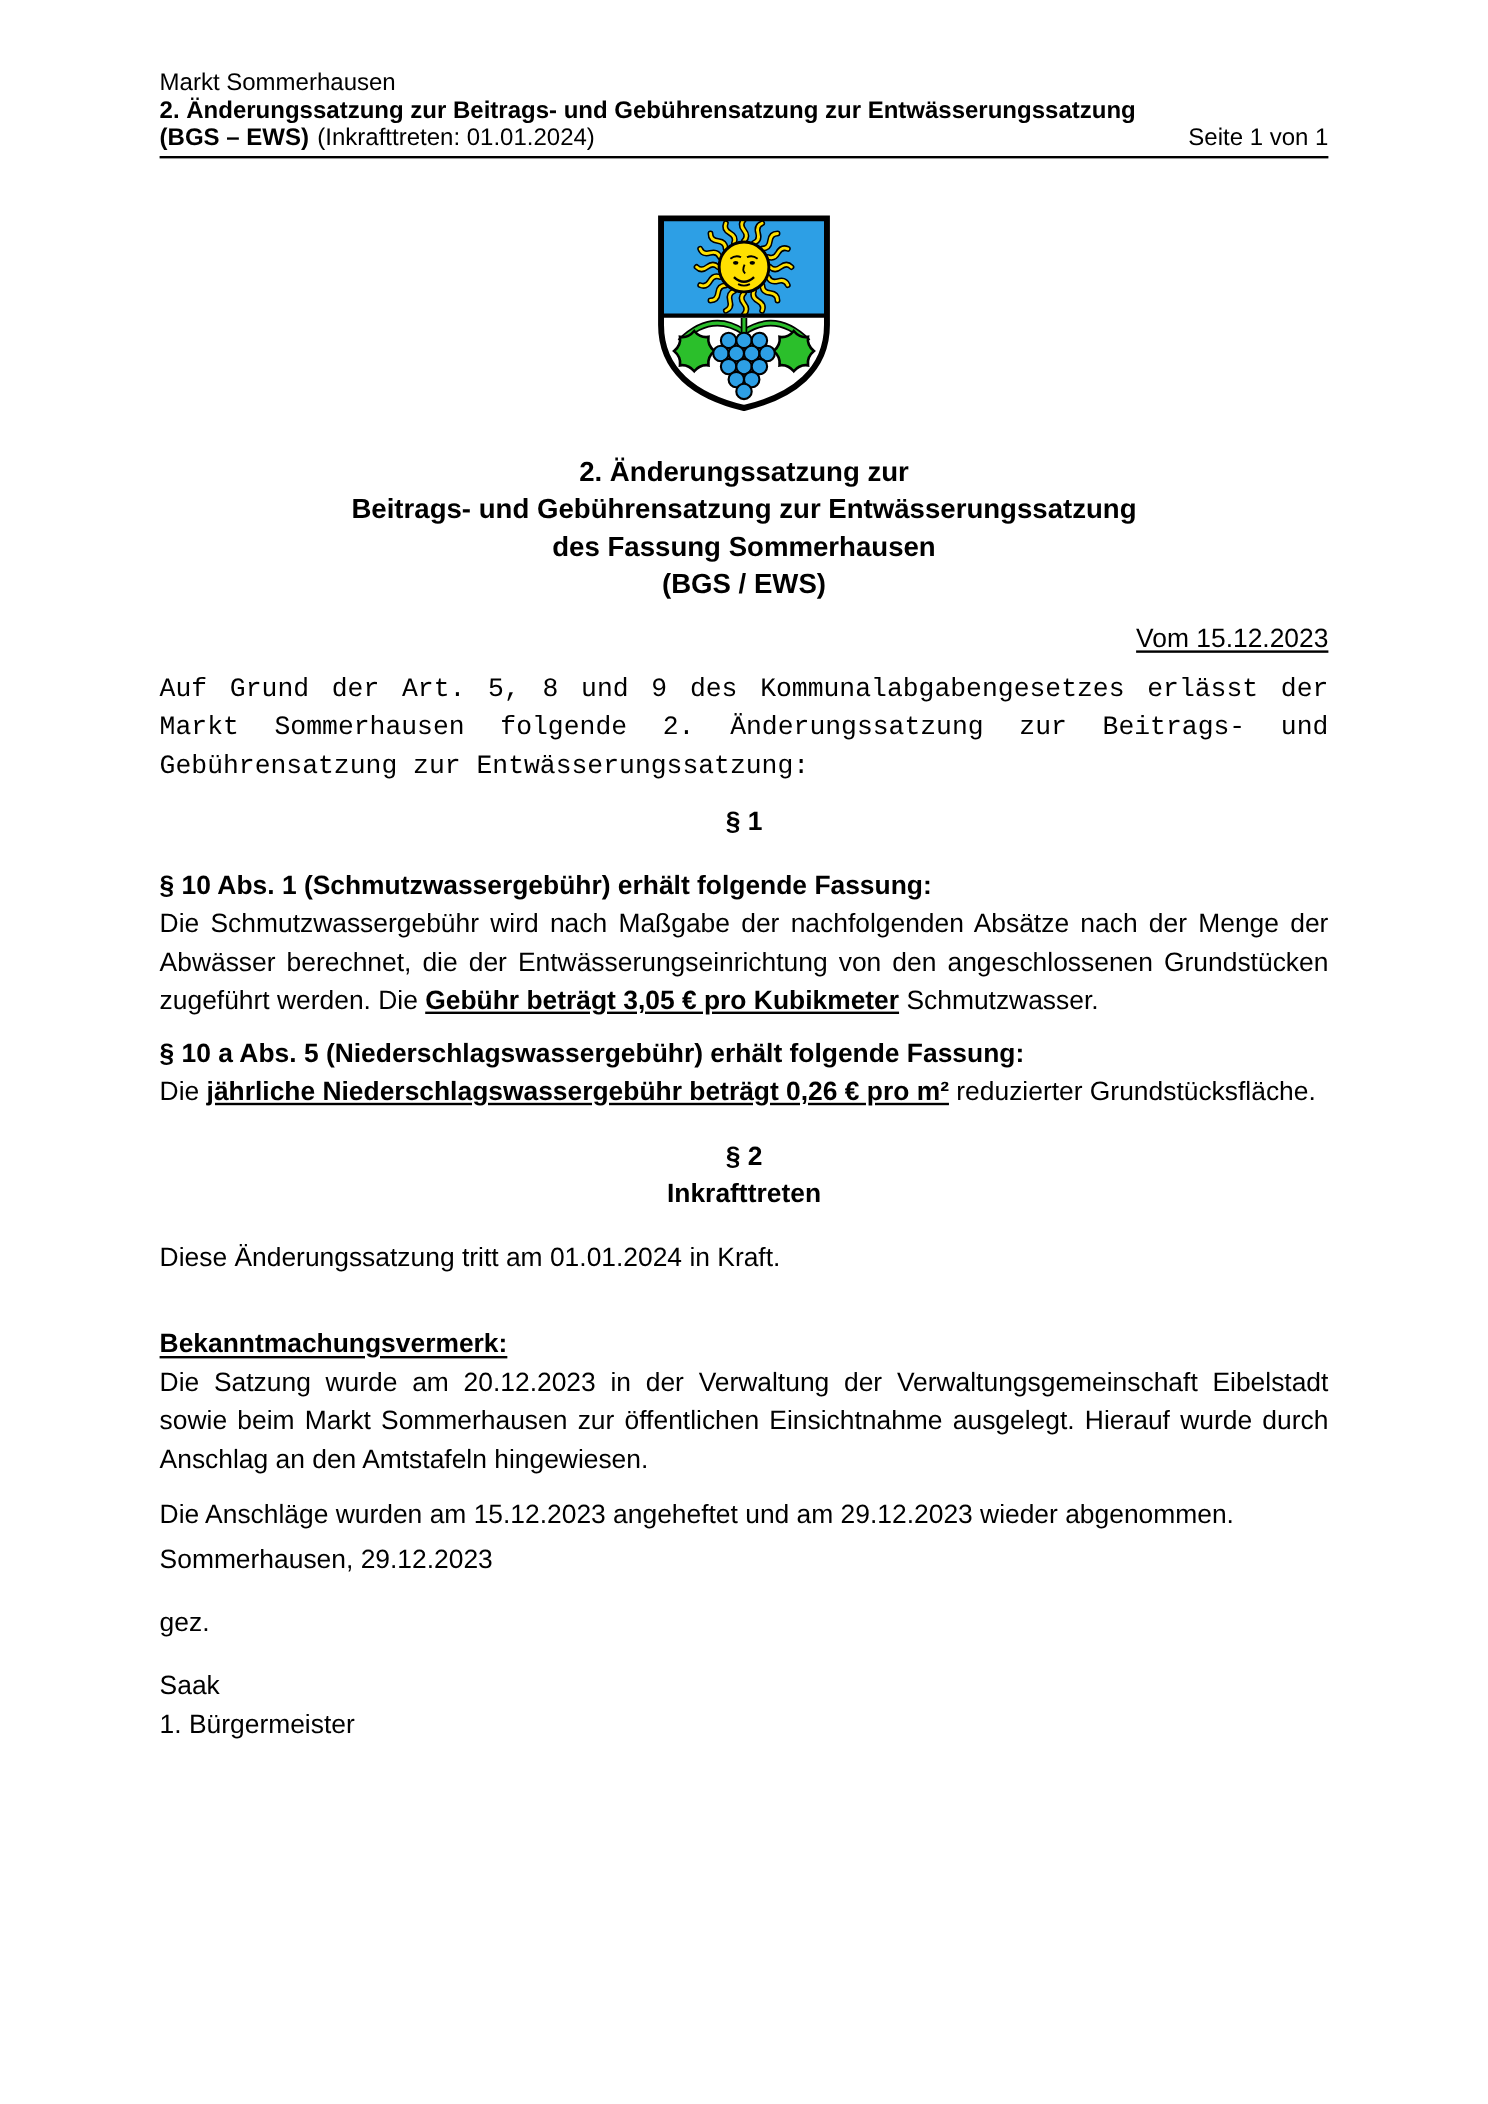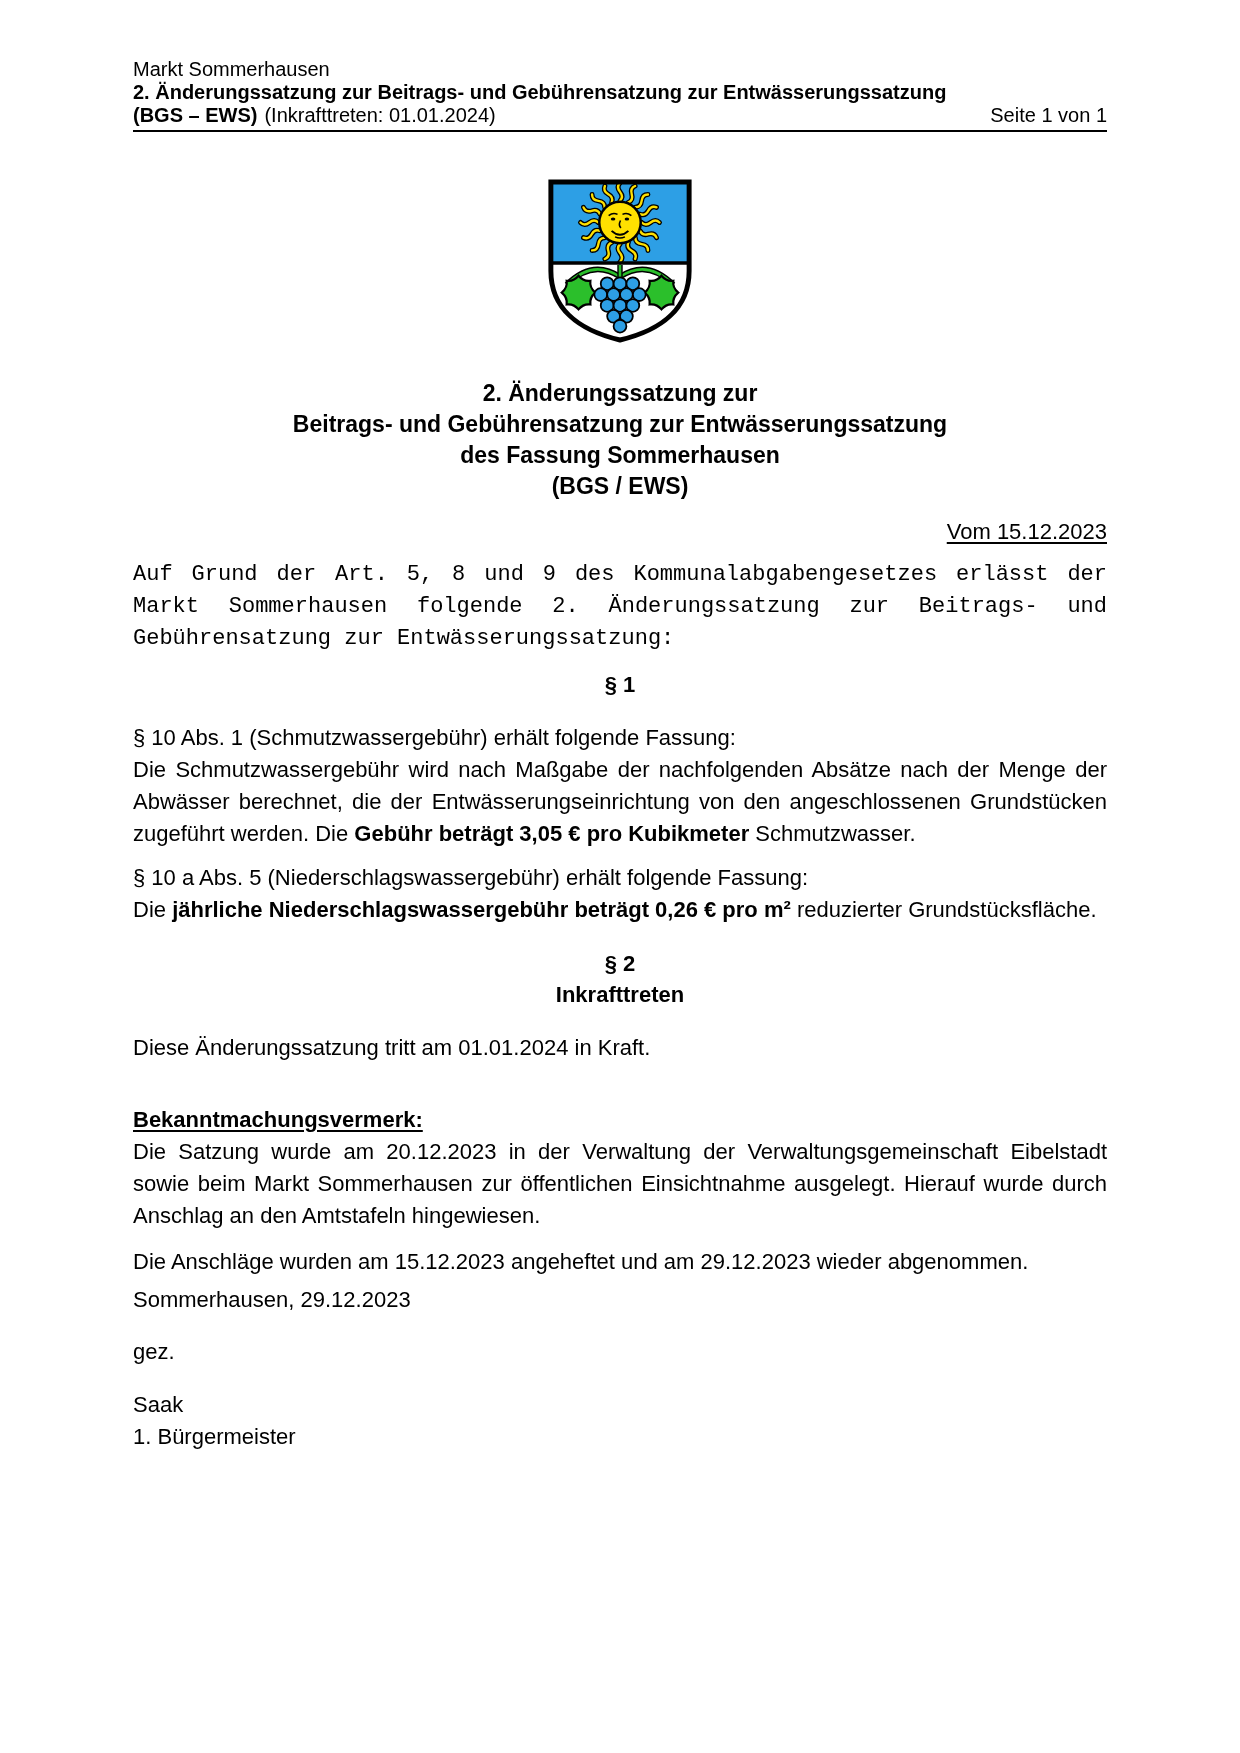--- a/index.html
+++ b/index.html
@@ -24,24 +24,24 @@
   .coa-wrap { display: flex; justify-content: center; margin-top: 40px; }
 
   
   .doc-title { margin-top: 28px; text-align: center; font-weight: 700; font-size: 23px; line-height: 31px; }
   .date-line { margin-top: 14px; text-align: right; font-size: 22px; line-height: 31px;
                text-decoration: underline; text-underline-offset: 3px; }
 
   
   .para { font-size: 22px; line-height: 32px; text-align: justify; }
   .preamble { margin-top: 12px; font-family: Liberation Mono, monospace; }
-  .b { font-weight: 700; }
+  .b { font-weight: 700; text-decoration: underline; }
 
   .sec-head { margin-top: 14px; text-align: center; font-weight: 700; font-size: 22px; line-height: 31px; }
-  .amend-head { font-weight: 400; font-size: 22px; line-height: 32px; }
+  .amend-head { font-weight: 700; font-size: 22px; line-height: 32px; }
   .amend1-head { margin-top: 22px; }
   .amend2-head { margin-top: 12px; }
 
   .sec2-block { margin-top: 22px; }
   .sec2-text { margin-top: 22px; font-size: 22px; line-height: 32px; }
 
   .ann-head { margin-top: 40px; font-weight: 700; font-size: 22px; line-height: 32px;
               text-decoration: underline; text-underline-offset: 3px; }
   .ann-p2 { margin-top: 14px; }
   .place-date { margin-top: 6px; font-size: 22px; line-height: 32px; }

